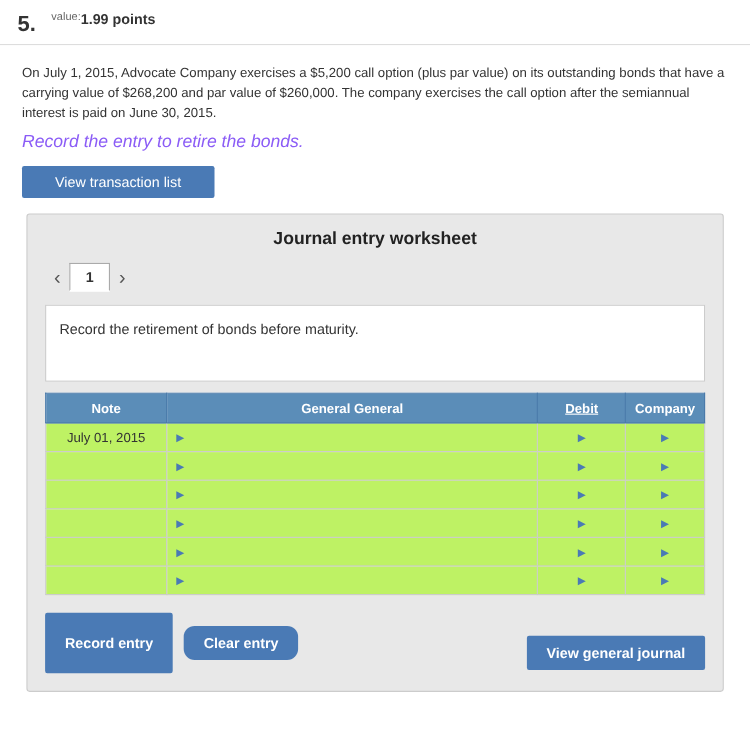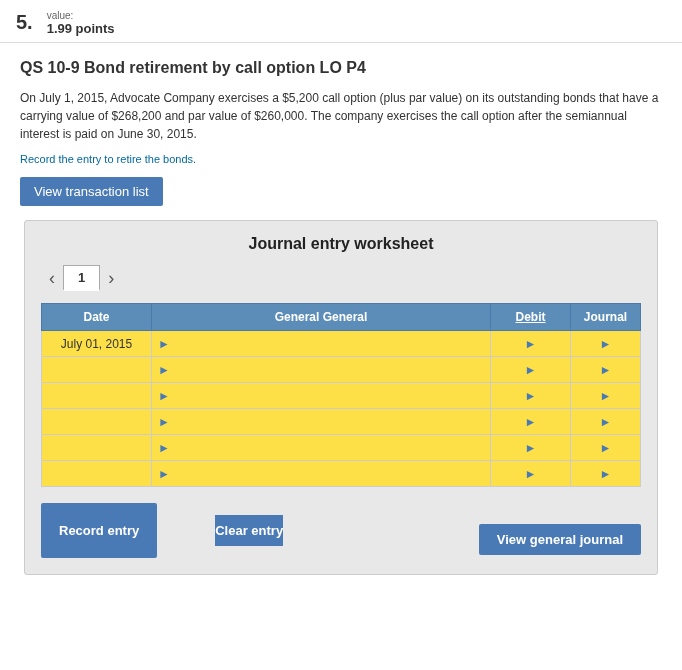--- a/index.html
+++ b/index.html
@@ -20,21 +20,21 @@
     }
     .question-number {
       font-size: 20px;
       font-weight: bold;
       color: #333;
       margin-right: 14px;
       line-height: 1.2;
     }
     .question-meta {
       display: flex;
-      flex-direction: column;
+      flex-direction: row;
     }
     .question-value-label {
       font-size: 10px;
       color: #666;
     }
     .question-points {
       font-size: 13px;
       font-weight: bold;
       color: #333;
     }
@@ -51,30 +51,31 @@
     }
 
     .question-description {
       font-size: 12px;
       color: #333;
       line-height: 1.5;
       margin-bottom: 10px;
     }
 
     .question-prompt {
-      font-size: 11px;
-      color: #0369a1;
+      font-size: 16px;
+      color: #8b5cf6;
       margin-bottom: 12px;
+      font-style: italic;
     }
 
     .btn-view-transaction {
       background-color: #4a7ab5;
       color: #fff;
       border: none;
-      padding: 7px 14px;
+      padding: 7px 30px;
       font-size: 13px;
       cursor: pointer;
       margin-bottom: 14px;
       border-radius: 2px;
     }
 
     .journal-worksheet {
       background: #e8e8e8;
       border: 1px solid #ccc;
       border-radius: 3px;
@@ -174,21 +175,21 @@
       padding-left: 4px;
     }
 
     .arrow-right {
       display: inline-block;
       color: #4a7ab5;
       font-weight: bold;
     }
 
     .journal-table tr.data-row td {
-      background: #fde047;
+      background: #bef264;
     }
 
     .btn-row {
       display: flex;
       align-items: center;
       margin-top: 16px;
       gap: 10px;
     }
 
     .btn-record {
@@ -198,26 +199,25 @@
       padding: 20px 18px;
       font-size: 13px;
       cursor: pointer;
       font-weight: bold;
       border-radius: 2px;
     }
     .btn-clear {
       background-color: #4a7ab5;
       color: #fff;
       border: none;
-      padding: 8px 0;
-      font-size: 13px;
-      cursor: pointer;
-      font-weight: bold;
-      border-radius: 0;
-      margin-left: 48px;
+      padding: 8px 18px;
+      font-size: 13px;
+      cursor: pointer;
+      font-weight: bold;
+      border-radius: 10px;
     }
     .btn-view-general {
       background-color: #4a7ab5;
       color: #fff;
       border: none;
       padding: 8px 18px;
       font-size: 13px;
       cursor: pointer;
       font-weight: bold;
       border-radius: 2px;
@@ -230,45 +230,47 @@
 
 <div class="question-header">
   <div class="question-number">5.</div>
   <div class="question-meta">
     <span class="question-value-label">value:</span>
     <span class="question-points">1.99 points</span>
   </div>
 </div>
 
 <div class="question-body">
-  <div class="question-title">QS 10-9 Bond retirement by call option LO P4</div>
   <div class="question-description">On July 1, 2015, Advocate Company exercises a $5,200 call option (plus par value) on its outstanding bonds that have a carrying value of $268,200 and par value of $260,000. The company exercises the call option after the semiannual interest is paid on June 30, 2015.</div>
   <div class="question-prompt">Record the entry to retire the bonds.</div>
 
   <button class="btn-view-transaction">View transaction list</button>
 
   
   <div class="journal-worksheet">
     <div class="journal-title">Journal entry worksheet</div>
 
     <div class="tab-nav">
       <span class="tab-arrow">‹</span>
       <div class="tab-item active">1</div>
       <span class="tab-arrow">›</span>
     </div>
 
+    <div class="instruction-box">
+      <span>Record the retirement of bonds before maturity.</span>
+    </div>
 
 
     <table class="journal-table">
       <thead>
         <tr>
-          <th class="col-date">Date</th>
+          <th class="col-date">Note</th>
           <th class="col-journal">General General</th>
           <th class="col-debit">Debit</th>
-          <th class="col-credit">Journal</th>
+          <th class="col-credit">Company</th>
         </tr>
       </thead>
       <tbody>
         <tr class="data-row">
           <td class="col-date date-cell">July 01, 2015</td>
           <td class="col-journal arrow-cell"><span class="arrow-right">►</span></td>
           <td class="col-debit arrow-cell"><span class="arrow-right">►</span></td>
           <td class="col-credit arrow-cell"><span class="arrow-right">►</span></td>
         </tr>
         <tr class="data-row">

